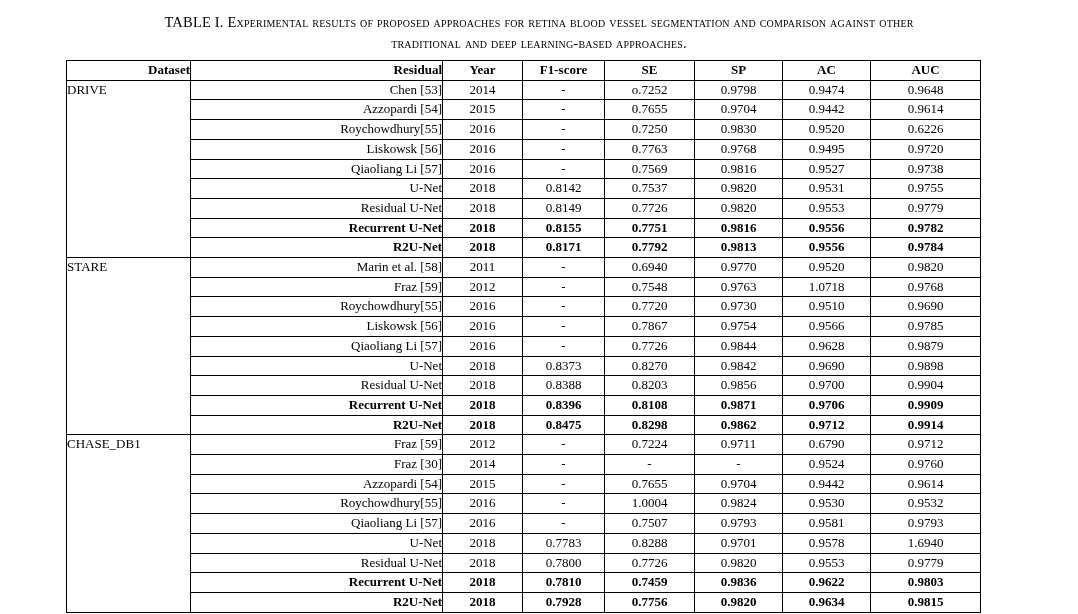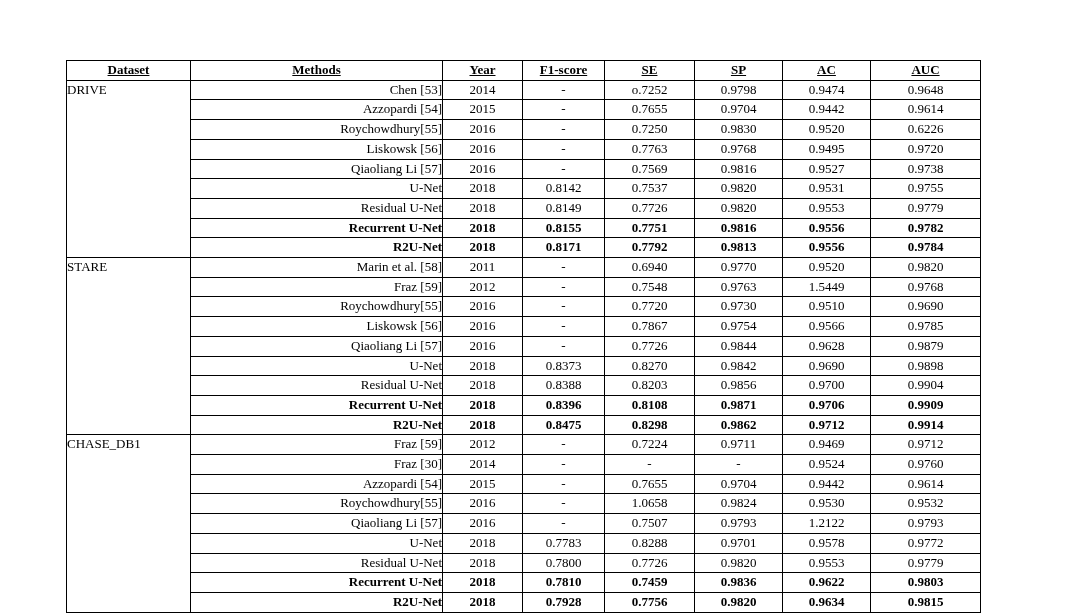--- a/index.html
+++ b/index.html
@@ -42,22 +42,20 @@
     font-size: 13px;
     height: 18.7px;
     line-height: 18.7px;
     padding: 0;
     white-space: nowrap;
     overflow: hidden;
     color: #000000;
   }
   table.results th {
     font-weight: bold;
-    text-align: center;
-    text-decoration: underline;
   }
   th.left, td.left {
     text-align: right;
     padding-left: 6px;
   }
   td.num {
     text-align: center;
   }
   td.dataset-cell {
     vertical-align: top;
@@ -70,36 +68,40 @@
   }
   tr.bold-row td {
     font-weight: bold;
     font-family: Liberation Serif, serif;
   }
 </style>
 </head>
 <body>
 
 <div class="page">
+  <div class="caption">
+    <div>TABLE I. Experimental results of proposed approaches for retina blood vessel segmentation and comparison against other</div>
+    <div>traditional and deep learning-based approaches.</div>
+  </div>
 
   <table class="results">
     <colgroup>
       <col style="width:124px">
       <col style="width:252px">
       <col style="width:80px">
       <col style="width:82px">
       <col style="width:90px">
       <col style="width:88px">
       <col style="width:88px">
       <col style="width:110px">
     </colgroup>
     <thead>
       <tr>
         <th class="left">Dataset</th>
-        <th class="left">Methods</th>
+        <th class="left">Residual</th>
         <th>Year</th>
         <th>F1-score</th>
         <th>SE</th>
         <th>SP</th>
         <th>AC</th>
         <th>AUC</th>
       </tr>
     </thead>
     <tbody id="results-body">
         <tr>
@@ -193,21 +195,21 @@
           <td class="num">0.9770</td>
           <td class="num">0.9520</td>
           <td class="num">0.9820</td>
         </tr>
         <tr>
           <td class="left method-cell indent">Fraz [59]</td>
           <td class="num">2012</td>
           <td class="num">-</td>
           <td class="num">0.7548</td>
           <td class="num">0.9763</td>
-          <td class="num">1.5449</td>
+          <td class="num">1.0718</td>
           <td class="num">0.9768</td>
         </tr>
         <tr>
           <td class="left method-cell">Roychowdhury[55]</td>
           <td class="num">2016</td>
           <td class="num">-</td>
           <td class="num">0.7720</td>
           <td class="num">0.9730</td>
           <td class="num">0.9510</td>
           <td class="num">0.9690</td>
@@ -266,21 +268,21 @@
           <td class="num">0.9712</td>
           <td class="num">0.9914</td>
         </tr>
         <tr>
           <td class="dataset-cell" rowspan="9">CHASE_DB1</td>
           <td class="left method-cell indent">Fraz [59]</td>
           <td class="num">2012</td>
           <td class="num">-</td>
           <td class="num">0.7224</td>
           <td class="num">0.9711</td>
-          <td class="num">0.9469</td>
+          <td class="num">0.6790</td>
           <td class="num">0.9712</td>
         </tr>
         <tr>
           <td class="left method-cell indent">Fraz [30]</td>
           <td class="num">2014</td>
           <td class="num">-</td>
           <td class="num">-</td>
           <td class="num">-</td>
           <td class="num">0.9524</td>
           <td class="num">0.9760</td>
@@ -291,42 +293,42 @@
           <td class="num">-</td>
           <td class="num">0.7655</td>
           <td class="num">0.9704</td>
           <td class="num">0.9442</td>
           <td class="num">0.9614</td>
         </tr>
         <tr>
           <td class="left method-cell">Roychowdhury[55]</td>
           <td class="num">2016</td>
           <td class="num">-</td>
-          <td class="num">1.0658</td>
+          <td class="num">1.0004</td>
           <td class="num">0.9824</td>
           <td class="num">0.9530</td>
           <td class="num">0.9532</td>
         </tr>
         <tr>
           <td class="left method-cell indent">Qiaoliang Li [57]</td>
           <td class="num">2016</td>
           <td class="num">-</td>
           <td class="num">0.7507</td>
           <td class="num">0.9793</td>
-          <td class="num">1.2122</td>
+          <td class="num">0.9581</td>
           <td class="num">0.9793</td>
         </tr>
         <tr>
           <td class="left method-cell">U-Net</td>
           <td class="num">2018</td>
           <td class="num">0.7783</td>
           <td class="num">0.8288</td>
           <td class="num">0.9701</td>
           <td class="num">0.9578</td>
-          <td class="num">0.9772</td>
+          <td class="num">1.6940</td>
         </tr>
         <tr>
           <td class="left method-cell">Residual U-Net</td>
           <td class="num">2018</td>
           <td class="num">0.7800</td>
           <td class="num">0.7726</td>
           <td class="num">0.9820</td>
           <td class="num">0.9553</td>
           <td class="num">0.9779</td>
         </tr>

